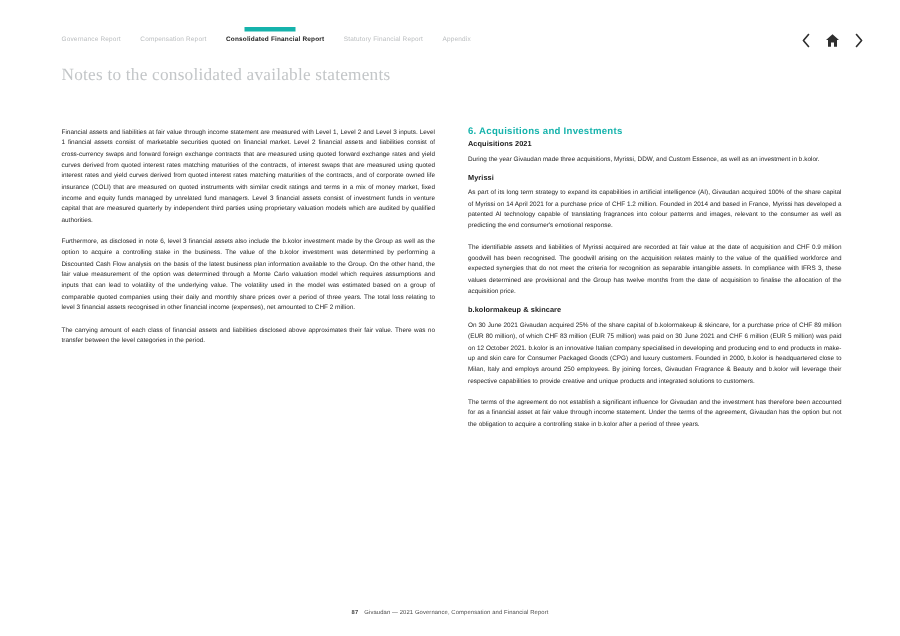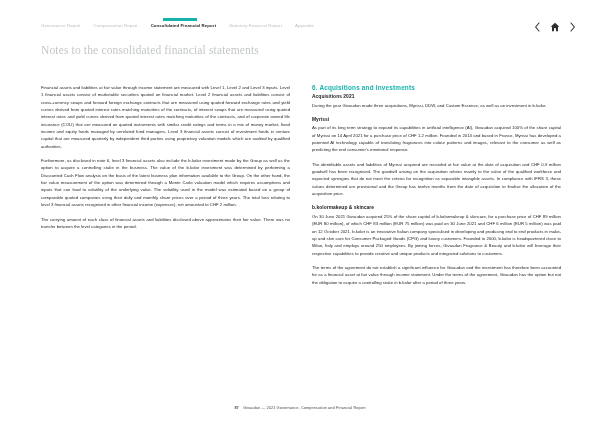--- a/index.html
+++ b/index.html
@@ -166,21 +166,21 @@
           </svg>
       </span>
       <span class="navicon">
         <svg width="7" height="10" viewBox="0 0 7 10" fill="none" stroke="#2f2f2f" stroke-width="1.1" stroke-linecap="round" stroke-linejoin="round">
             <polyline points="2,1 5.4,5 2,9"></polyline>
           </svg>
       </span>
     </div>
   </div>
 
-  <div class="page-title">Notes to the consolidated financial statements</div>
+  <div class="page-title">Notes to the consolidated available statements</div>
 
   <div class="columns">
 
     <div class="col">
       <p>Financial assets and liabilities at fair value through income statement are measured with Level 1, Level 2 and Level 3 inputs. Level 1 financial assets consist of marketable securities quoted on financial market. Level 2 financial assets and liabilities consist of cross-currency swaps and forward foreign exchange contracts that are measured using quoted forward exchange rates and yield curves derived from quoted interest rates matching maturities of the contracts, of interest swaps that are measured using quoted interest rates and yield curves derived from quoted interest rates matching maturities of the contracts, and of corporate owned life insurance (COLI) that are measured on quoted instruments with similar credit ratings and terms in a mix of money market, fixed income and equity funds managed by unrelated fund managers. Level 3 financial assets consist of investment funds in venture capital that are measured quarterly by independent third parties using proprietary valuation models which are audited by qualified authorities.</p>
       <p>Furthermore, as disclosed in note 6, level 3 financial assets also include the b.kolor investment made by the Group as well as the option to acquire a controlling stake in the business. The value of the b.kolor investment was determined by performing a Discounted Cash Flow analysis on the basis of the latest business plan information available to the Group. On the other hand, the fair value measurement of the option was determined through a Monte Carlo valuation model which requires assumptions and inputs that can lead to volatility of the underlying value. The volatility used in the model was estimated based on a group of comparable quoted companies using their daily and monthly share prices over a period of three years. The total loss relating to level 3 financial assets recognised in other financial income (expenses), net amounted to CHF 2 million.</p>
       <p>The carrying amount of each class of financial assets and liabilities disclosed above approximates their fair value. There was no transfer between the level categories in the period.</p>
     </div>
 
     <div class="col">

